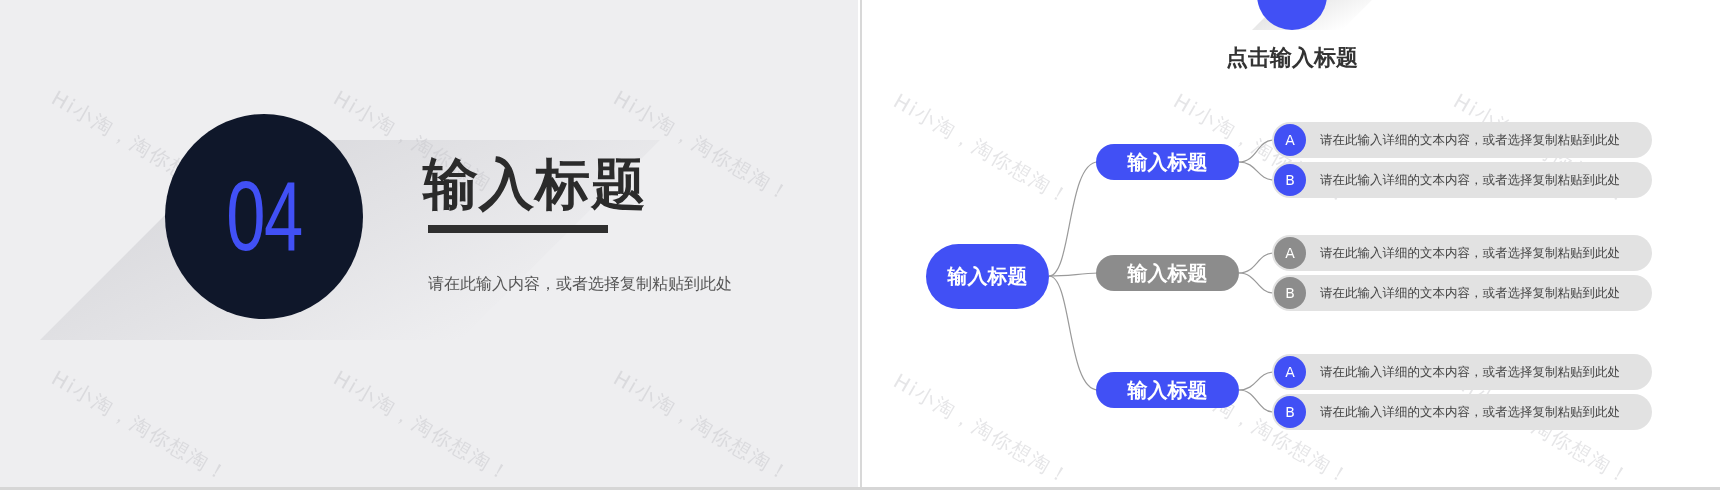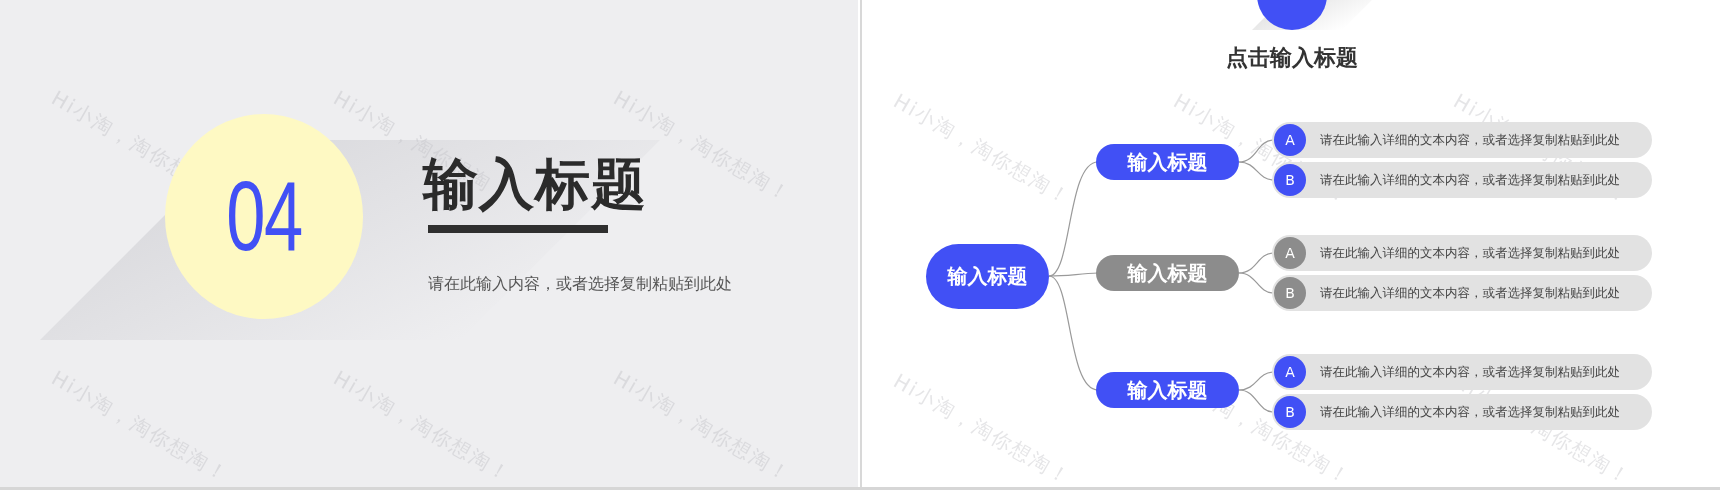--- a/index.html
+++ b/index.html
@@ -6,21 +6,21 @@
   body { width:1720px; height:490px; position:relative; overflow:hidden; background:#ffffff; font-family:"DejaVu Sans", sans-serif; }
   .slide { position:absolute; top:0; height:487px; overflow:hidden; }
   #slide-left { left:0; width:858px; background:#eeeef0; }
   #slide-right { left:860px; width:860px; background:#ffffff; border-left:2px solid #d8d8d8; box-sizing:border-box; }
   .bottom-bar { position:absolute; left:0; top:487px; width:1720px; height:3px; background:#d6d6d6; }
 
   .watermark { position:absolute; color:rgba(180,180,185,0.35); font-size:20px; transform:rotate(30deg); transform-origin:left top; white-space:nowrap; letter-spacing:2px; pointer-events:none; }
 
   
   .shadow-long { position:absolute; left:240px; top:140px; width:420px; height:200px; background:linear-gradient(135deg, rgba(200,200,205,0.55), rgba(238,238,240,0)); transform:skewX(-45deg); transform-origin:left top; }
-  .circle-big { position:absolute; left:165px; top:114px; width:198px; height:205px; border-radius:50%; background:#fef9c3; }
+  .circle-big { position:absolute; left:165px; top:114px; width:198px; height:205px; border-radius:50%; background:#0f172a; }
   .big-number { position:absolute; left:0; top:0; width:100%; height:100%; display:flex; align-items:center; justify-content:center; color:#4150f5; font-size:98px; font-family:"Liberation Sans", sans-serif; font-weight:400; letter-spacing:-2px; transform:scaleX(0.72); }
   .left-title { position:absolute; left:423px; top:148px; font-size:55px; font-weight:bold; color:#2b2b2b; letter-spacing:1px; }
   .left-underline { position:absolute; left:428px; top:225px; width:180px; height:8px; background:#2f2f2f; }
   .left-desc { position:absolute; left:428px; top:274px; font-size:16px; color:#555; }
 
   
   .top-dot { position:absolute; left:395px; top:-40px; width:70px; height:70px; border-radius:50%; background:#4150f5; }
   .top-shadow { position:absolute; left:430px; top:-10px; width:90px; height:40px; background:linear-gradient(135deg, rgba(210,210,210,0.7), rgba(255,255,255,0)); transform:skewX(-45deg); transform-origin:left top; }
   .right-title { position:absolute; left:0; width:860px; top:43px; text-align:center; font-size:22px; font-weight:bold; color:#333; }
 

